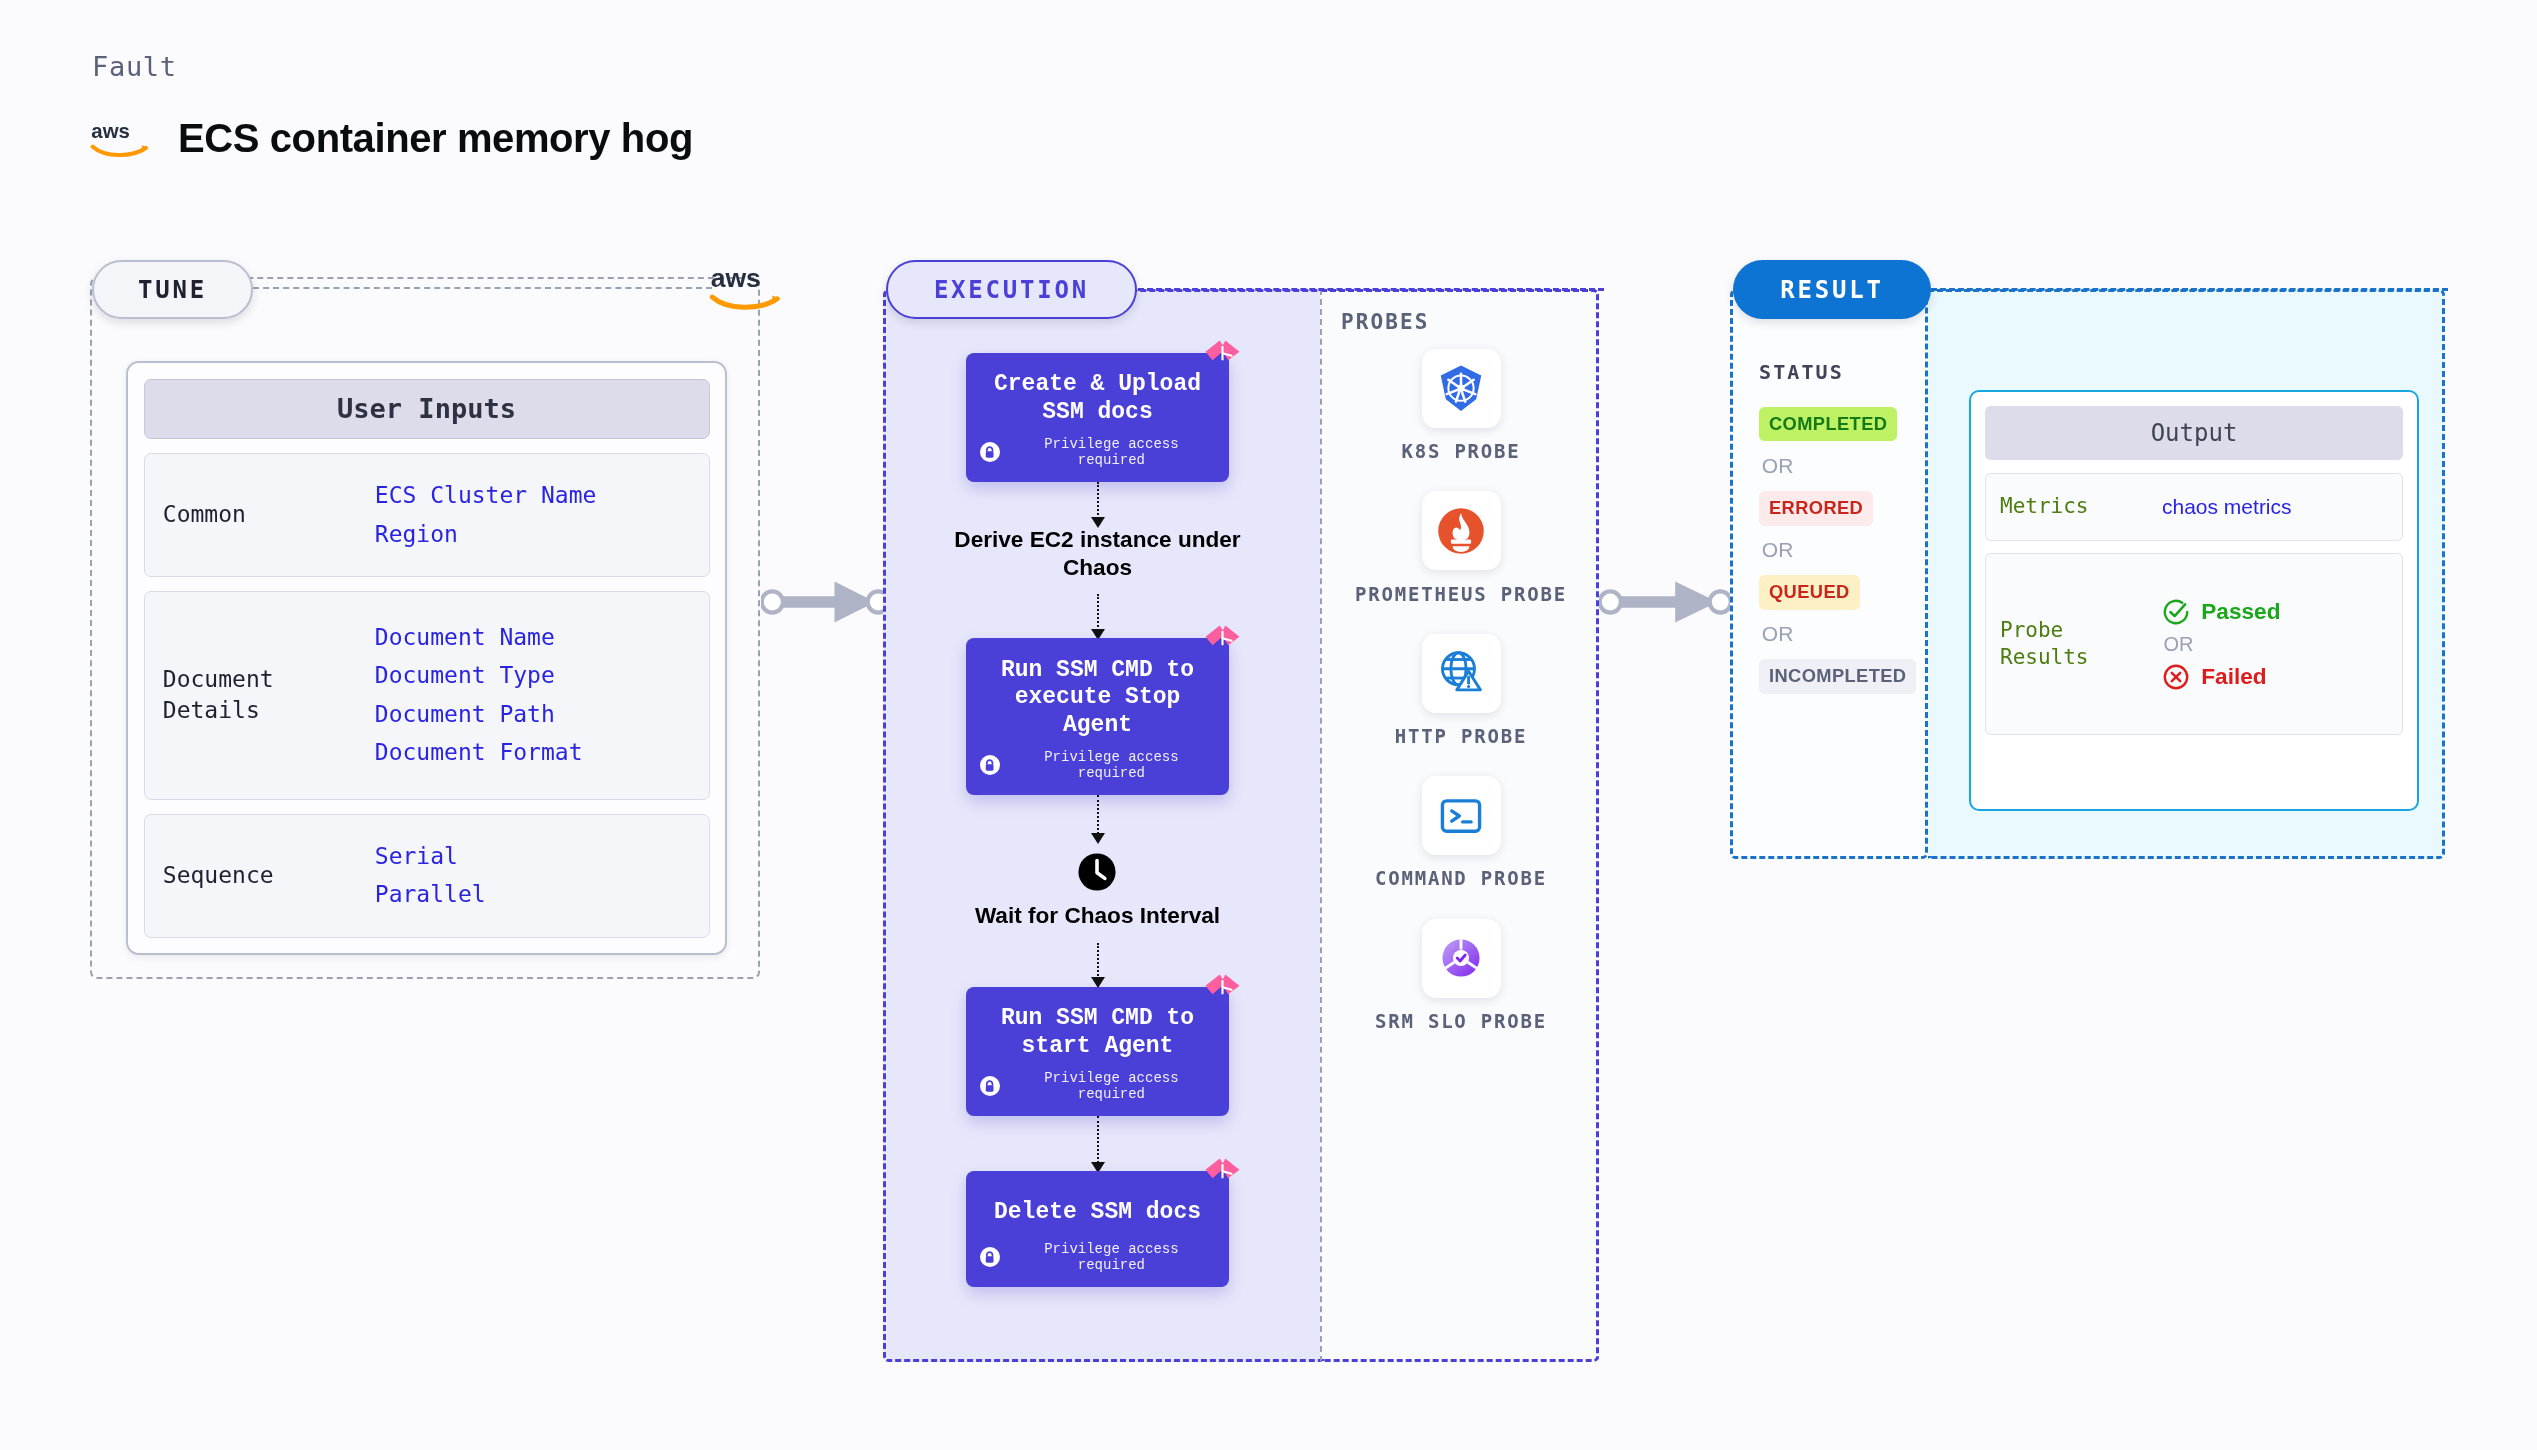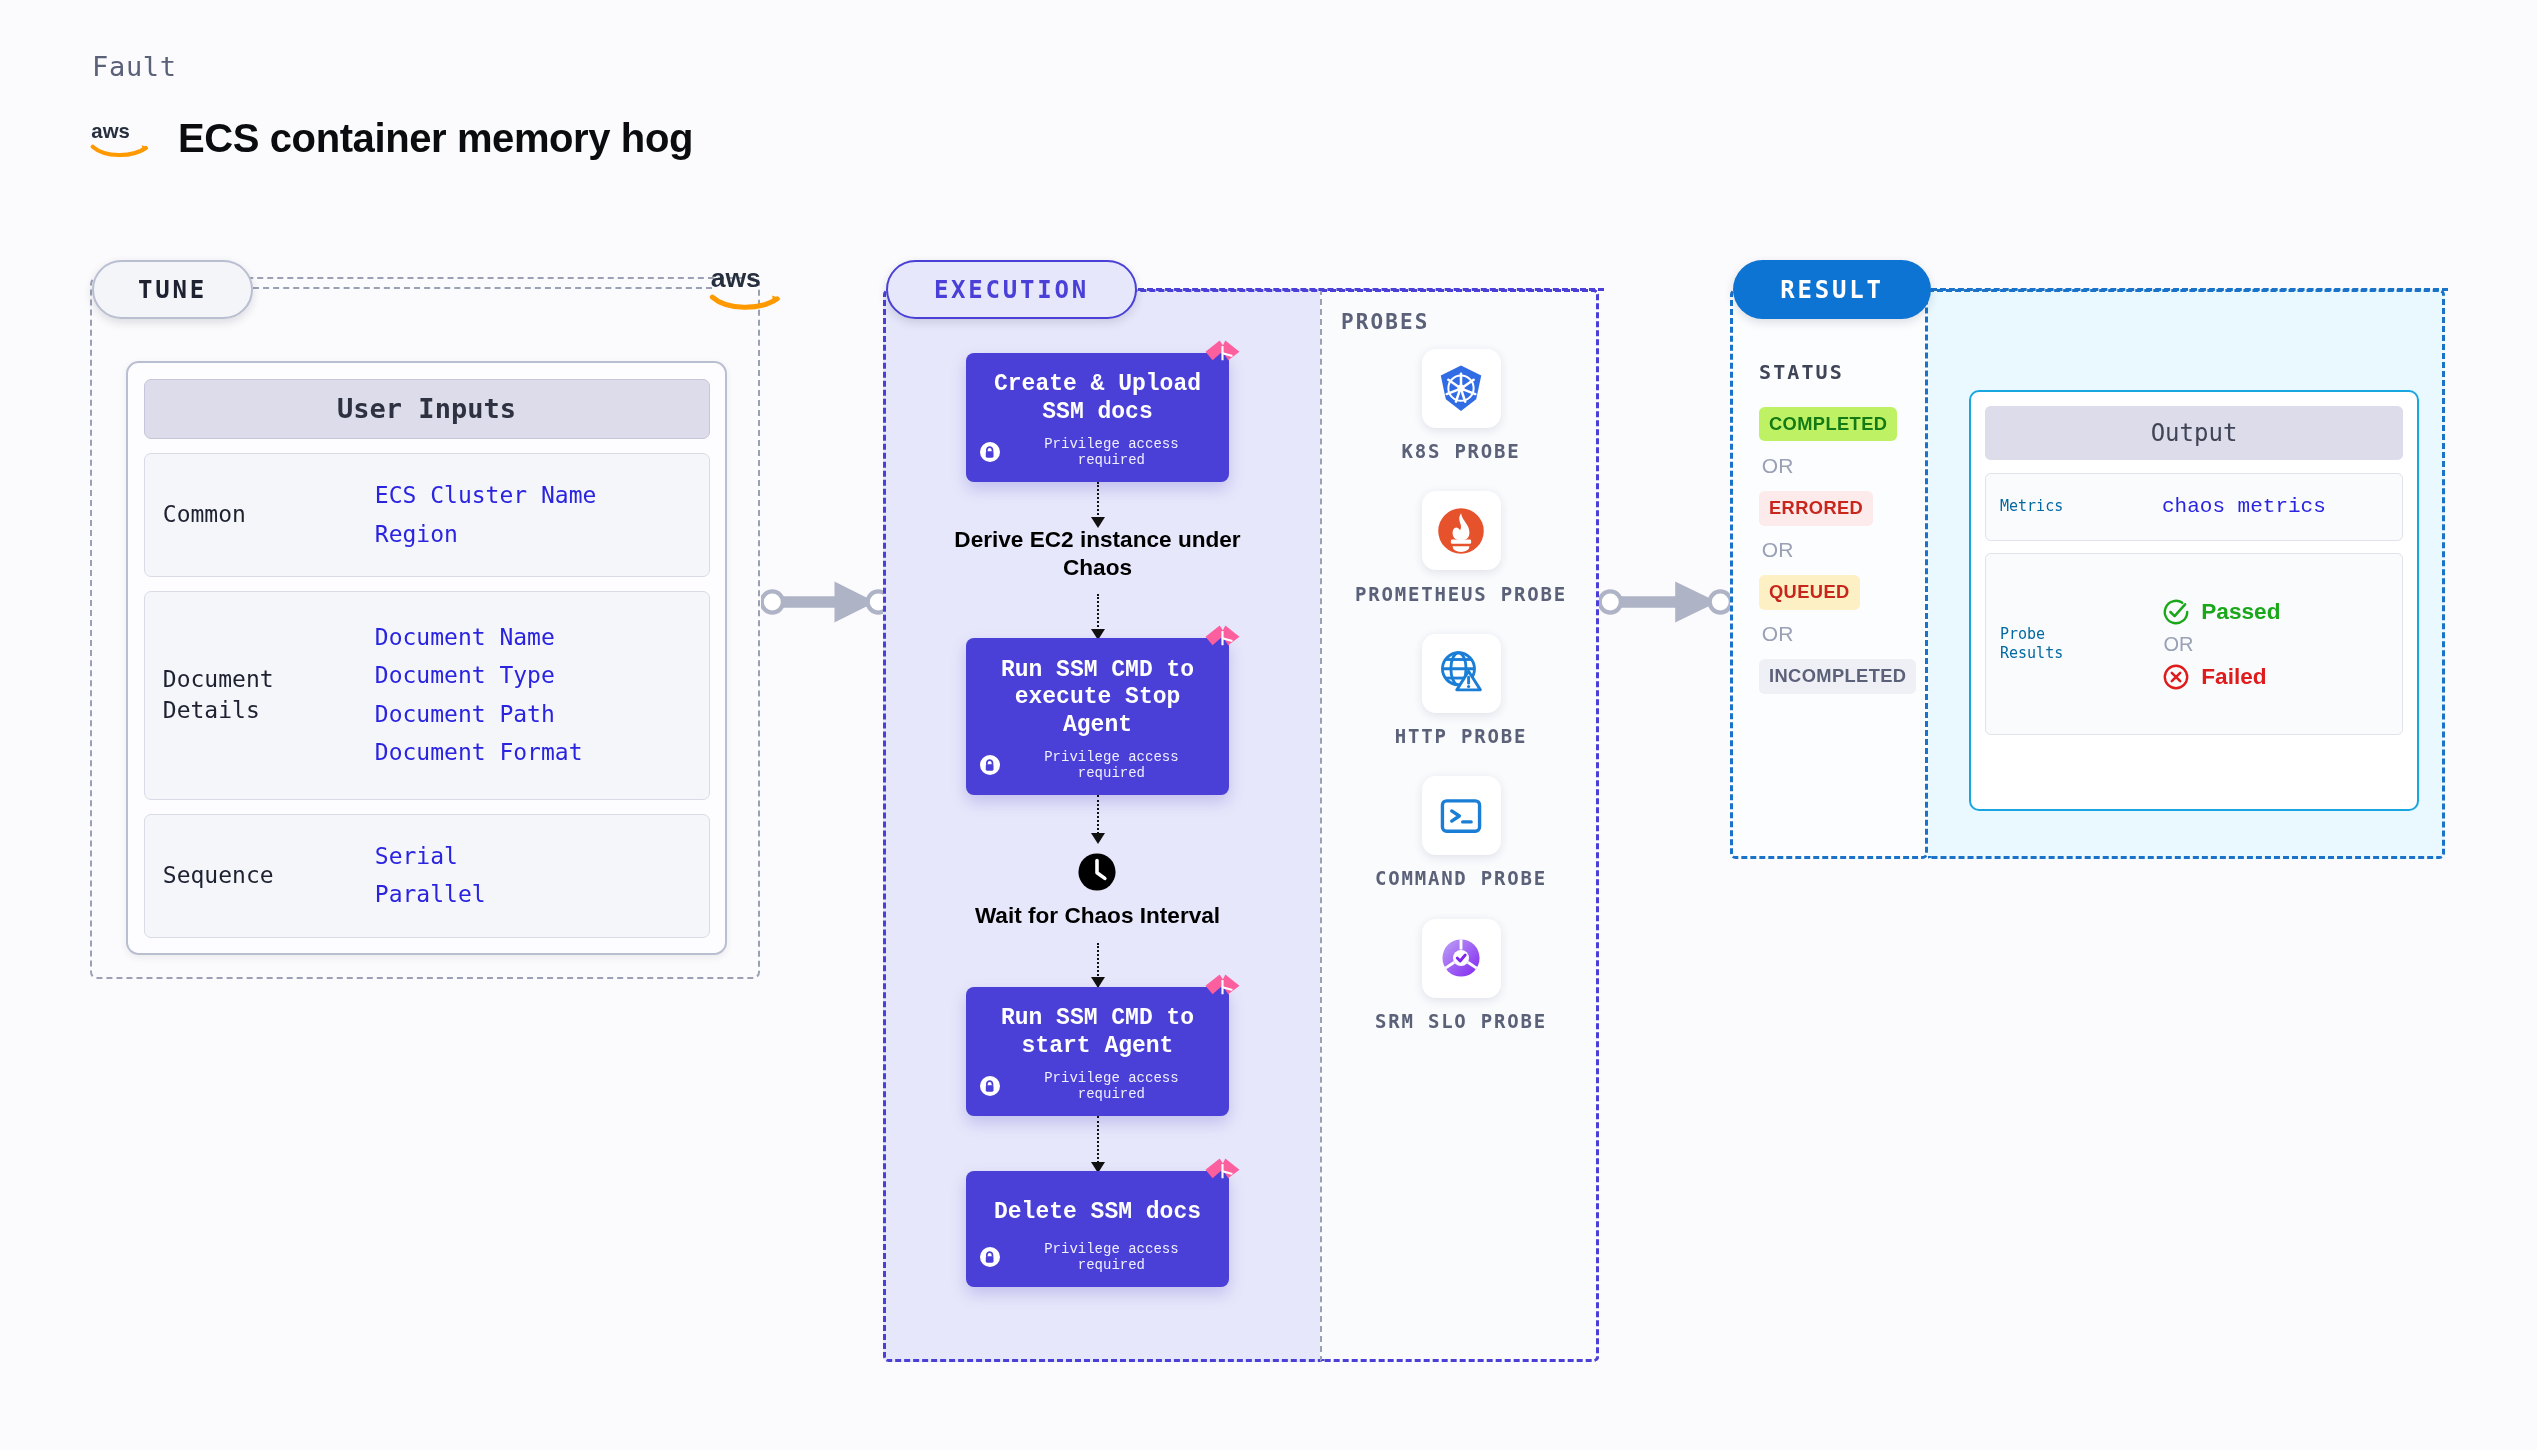--- a/index.html
+++ b/index.html
@@ -160,22 +160,22 @@
     padding: 14px; display: flex; flex-direction: column; gap: 12.7px;
   }
   .out-head {
     height: 54px; background: #dcdcea; border-radius: 5.6px;
     display: flex; align-items: center; justify-content: center;
     font-family: "DejaVu Sans Mono", monospace; font-size: 24px; color: #3f4456;
   }
   .out-row { background: #fafbfd; border: 1.1px solid #dfe2ea; border-radius: 5.6px;
              display: flex; align-items: center; padding: 11.3px 8.5px 11.3px 14px; }
   .out-row-label { width: 162px; flex: 0 0 162px;
-    font-family: "DejaVu Sans Mono", monospace; font-size: 15px; color: #0369a1; line-height: 1.3; }
-  .mono-blue { font-family: Liberation Mono, monospace; font-size: 21px; color: #2a24e0; }
+    font-family: "DejaVu Sans Mono", monospace; font-size: 21px; color: #4d7c0f; line-height: 1.3; }
+  .mono-blue { font-family: Liberation Sans, sans-serif; font-size: 21px; color: #2a24e0; }
   #out-metrics { height: 68px; }
   #out-probe { height: 182px; }
   .pr-item { display: flex; align-items: center; gap: 11.3px; font-size: 22.6px; font-weight: 700; }
   .pr-or { font-size: 20px; color: #9aa1b5; margin: 7px 0 7px 1.4px; }
 
   
   .big-arrow { position: absolute; }
 </style>
 </head>
 <body>

